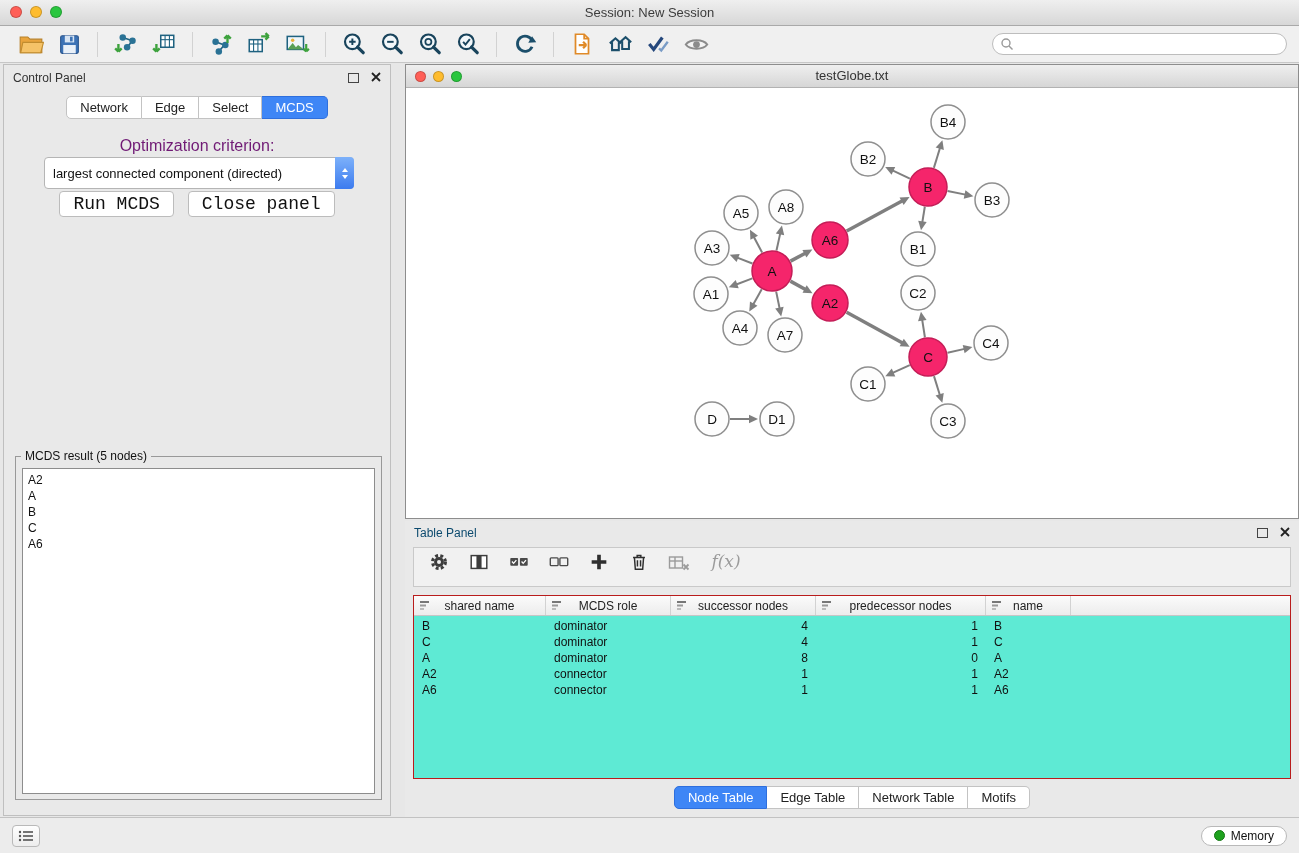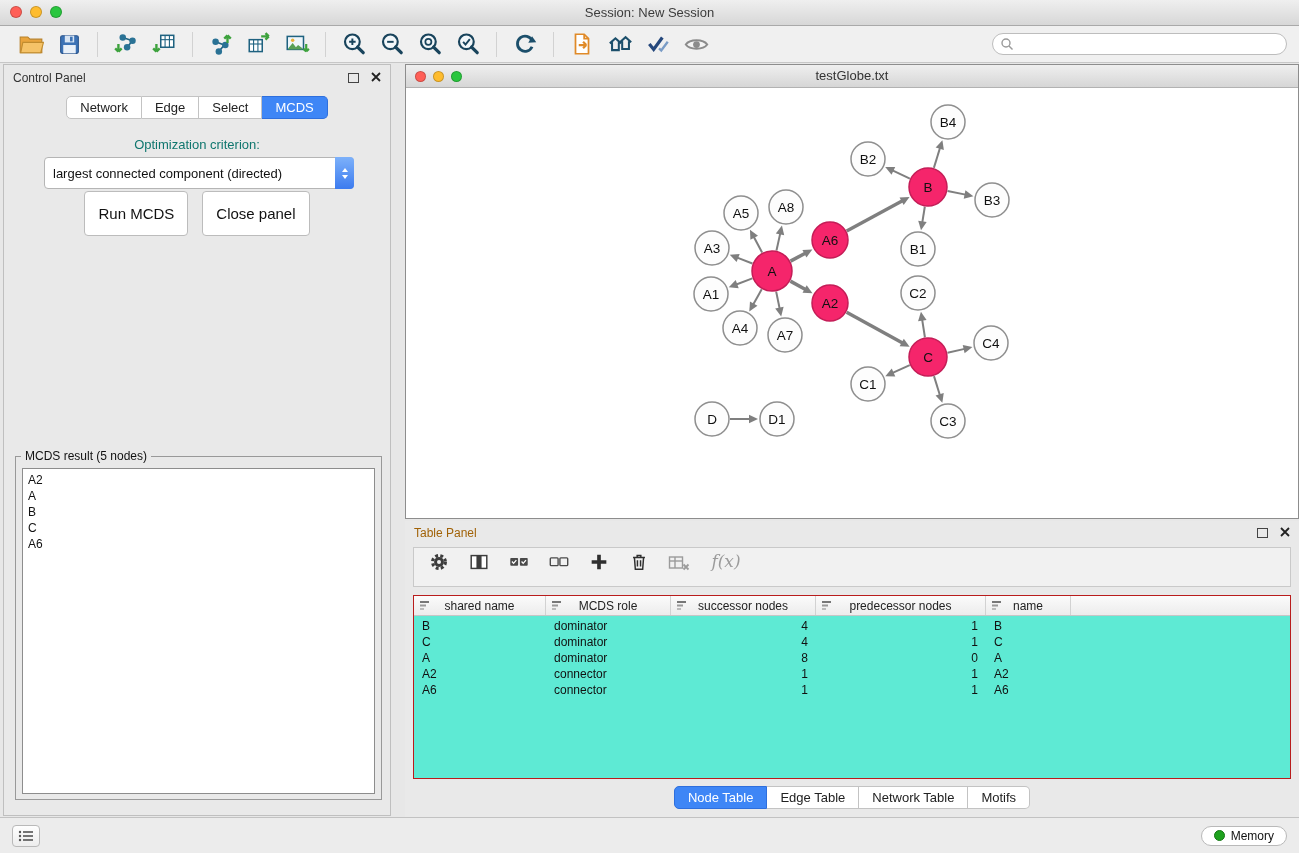--- a/index.html
+++ b/index.html
@@ -24,43 +24,43 @@
   
   .control-panel{position:absolute;left:3px;top:64px;width:388px;height:752px;background:#e9e9e9;border:1px solid #bfbfbf;box-sizing:border-box;}
   .panel-header{position:absolute;top:0;left:0;right:0;height:26px;display:flex;align-items:center;padding:0 9px;font-size:12px;color:#333;}
   .panel-header .spacer{flex:1}
   .float-icon{width:9px;height:8px;border:1.3px solid #444;margin-right:12px;}
   .seg-tabs{position:absolute;top:31px;left:0;right:0;display:flex;justify-content:center;}
   .seg-btn{font-size:13px;padding:3px 13px;background:#fff;border:1px solid #c3c3c3;border-left:none;color:#222;font-family:inherit;}
   .seg-btn:first-child{border-left:1px solid #c3c3c3;border-radius:5px 0 0 5px;}
   .seg-btn:last-child{border-radius:0 5px 5px 0;}
   .seg-btn.active{background:#3e86f6;border-color:#2e6fdd;color:#fff;}
-  .opt-label{position:absolute;top:72px;left:0;right:0;text-align:center;font-size:13px;color:#0f766e;}
+  .opt-label{position:absolute;top:72px;left:0;right:0;text-align:center;font-size:16px;color:#701a75;}
   .dropdown{position:absolute;top:92px;left:40px;right:36px;height:32px;background:#fff;border:1px solid #b5b5b5;border-radius:4px;display:flex;align-items:center;font-size:13px;padding-left:8px;box-sizing:border-box;color:#111;}
   .dd-stepper{position:absolute;right:-1px;top:-1px;bottom:-1px;width:19px;background:linear-gradient(#7db1fa,#3c7bef);border-radius:0 4px 4px 0;display:flex;flex-direction:column;align-items:center;justify-content:center;}
   .step-up{width:0;height:0;border-left:3.5px solid transparent;border-right:3.5px solid transparent;border-bottom:4.5px solid #fff;margin-bottom:3px;}
   .step-down{width:0;height:0;border-left:3.5px solid transparent;border-right:3.5px solid transparent;border-top:4.5px solid #fff;}
   .btn-row{position:absolute;top:126px;left:0;right:0;display:flex;justify-content:center;gap:14px;}
-  .mac-btn{background:#fff;border:1px solid #bcbcbc;border-radius:4px;font-size:15px;padding:13px 13px;color:#111;font-family:Liberation Sans, sans-serif;}
+  .mac-btn{background:#fff;border:1px solid #bcbcbc;border-radius:4px;font-size:18px;padding:2px 13px;color:#111;font-family:Liberation Mono, monospace;}
   .result-fieldset{position:absolute;left:11px;right:8px;top:391px;bottom:15px;border:1px solid #999;}
   .result-legend{position:absolute;top:-8px;left:5px;background:#e9e9e9;padding:0 4px;font-size:12px;color:#111;}
   .result-list{position:absolute;left:6px;right:6px;top:11px;bottom:5px;background:#fff;border:1px solid #8d8d8d;padding:3px 5px;font-size:12px;color:#111;overflow:hidden;}
   .result-item{height:16px;line-height:16px;}
 
   
   .net-window{position:absolute;left:405px;top:64px;width:894px;height:455px;background:#fff;border:1px solid #8d8d8d;box-sizing:border-box;}
   .net-titlebar{position:relative;height:22px;background:linear-gradient(#efefef,#d6d6d6);border-bottom:1px solid #b2b2b2;text-align:center;font-size:13px;line-height:22px;color:#333;}
   .net-lights{position:absolute;left:9px;top:5.5px;display:flex;gap:7px;}
   .net-lights .light{width:11px;height:11px;}
   .net-canvas{position:relative;width:892px;height:430px;background:#fff;}
   .net-canvas svg{position:absolute;left:0;top:0;}
 
   
   .table-panel{position:absolute;left:405px;top:521px;width:894px;height:296px;background:#e9e9e9;box-sizing:border-box;}
-  .tp-header{position:absolute;top:0;left:0;right:0;height:24px;display:flex;align-items:center;padding:0 9px;font-size:12px;color:#a16207;}
+  .tp-header{position:absolute;top:0;left:0;right:0;height:24px;display:flex;align-items:center;padding:0 9px;font-size:12px;color:#0c4a6e;}
   .tp-header .spacer{flex:1}
   .tp-toolbar{position:absolute;top:26px;left:8px;right:8px;height:40px;background:#f1f1f1;border:1px solid #c9c9c9;display:flex;align-items:center;gap:6px;padding:0 8px;box-sizing:border-box;}
   .tp-tool{width:34px;height:32px;display:flex;justify-content:center;background:transparent;border:none;padding:0;}
   .fx{font-family:"DejaVu Serif","Liberation Serif",serif;font-style:italic;font-size:17px;color:#9b9b9b;}
   .tp-table{position:absolute;left:8px;right:8px;top:74px;bottom:38px;background:#5eead4;border:1px solid #b91c1c;overflow:hidden;}
   .thead{display:flex;height:19px;background:linear-gradient(#fbfbfb,#ececec);border-bottom:1px solid #c6c6c6;}
   .th{position:relative;display:flex;align-items:center;justify-content:center;font-size:12px;color:#222;border-right:1px solid #d2d2d2;box-sizing:border-box;}
   .th .mini{position:absolute;left:5px;top:4px;}
   .th.fill{flex:1;border-right:none;}
   .tbody{padding-top:2px;}

